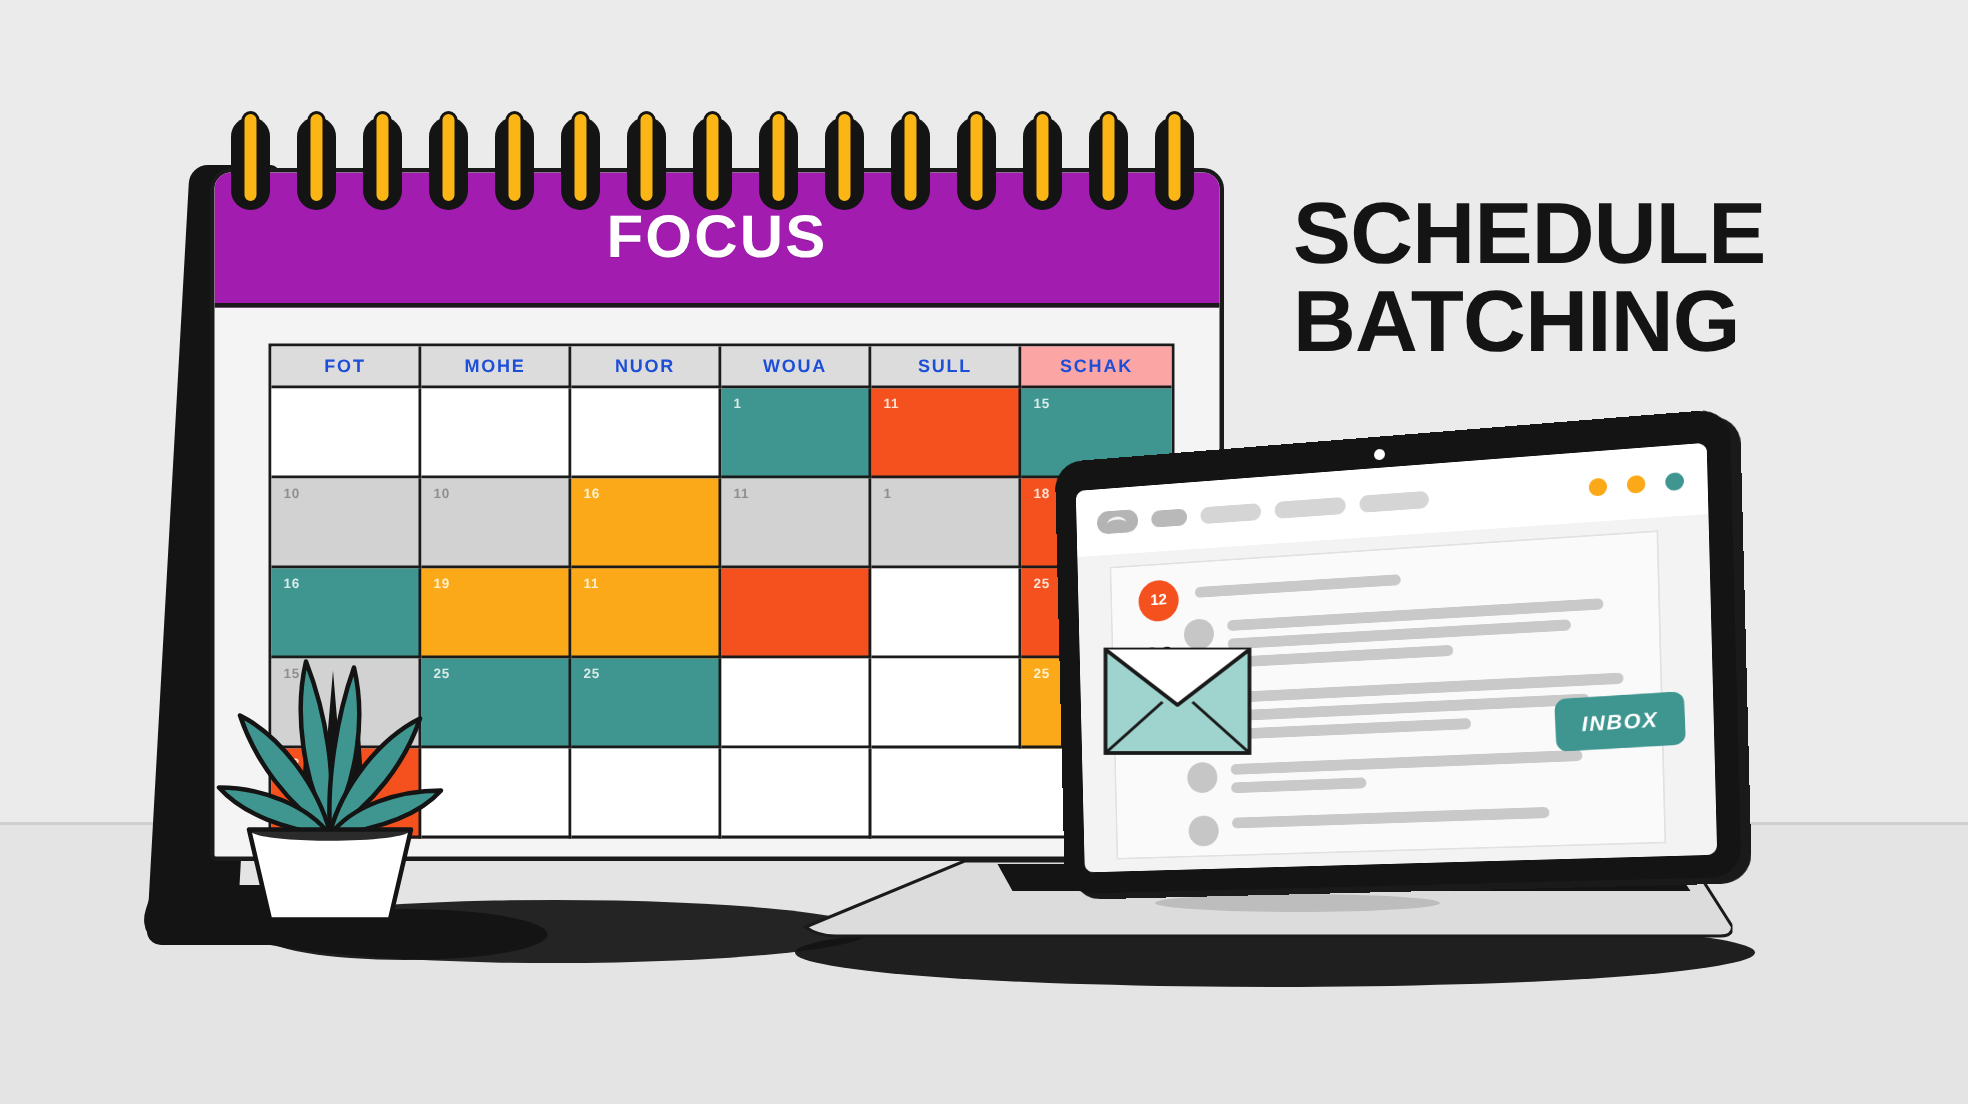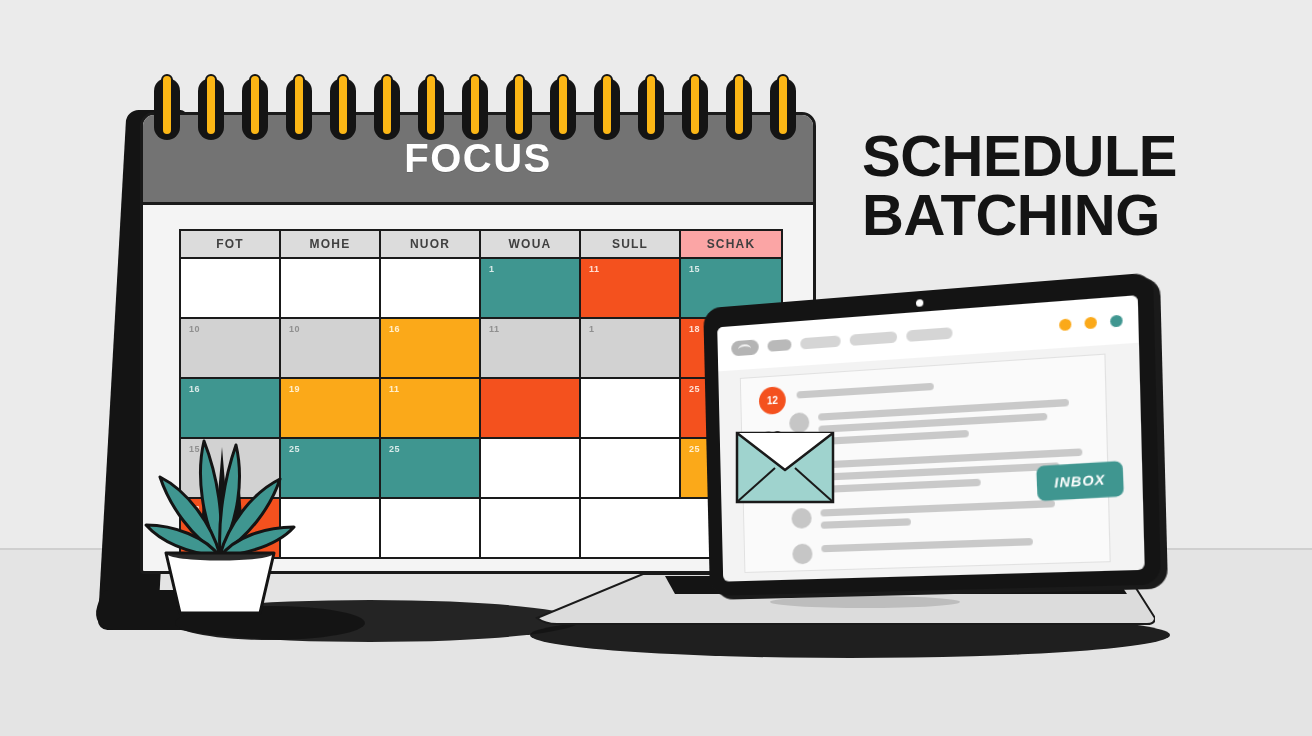--- a/index.html
+++ b/index.html
@@ -46,21 +46,21 @@
   .calendar{
     position:absolute;left:140px;top:112px;width:676px;height:462px;
     background:#f4f4f4;
     border:3px solid #1a1a1a;
     border-radius:14px 14px 4px 4px;
     box-sizing:border-box;
     overflow:hidden;
   }
   .cal-header{
     position:absolute;left:0;top:0;width:100%;height:90px;
-    background:#737373;
+    background:#a21caf;
     border-bottom:3px solid #1a1a1a;
     box-sizing:border-box;
     display:flex;align-items:center;justify-content:center;
   }
   .cal-title{
     color:#ffffff;font-size:40px;font-weight:bold;letter-spacing:1.5px;
     font-family:"Liberation Sans", sans-serif;
     text-shadow:0 1px 0 rgba(0,0,0,.12);
   }
 
@@ -78,21 +78,21 @@
   }
 
   
   .grid-wrap{
     position:absolute;left:36px;top:114px;width:604px;height:330px;
     border:2px solid #1a1a1a;box-sizing:border-box;background:#fff;
   }
   .grid{display:grid;grid-template-columns:repeat(6,1fr);width:100%;}
   .dayhead{
     height:28px;display:flex;align-items:center;justify-content:center;
-    font-size:12px;font-weight:bold;letter-spacing:1.2px;color:#404040;
+    font-size:12px;font-weight:bold;letter-spacing:1.2px;color:#1d4ed8;
     background:#dcdcdc;border-right:2px solid #1a1a1a;border-bottom:2px solid #1a1a1a;
     box-sizing:border-box;
   }
   .dayhead:last-child{border-right:none;}
   .cell{
     height:60px;position:relative;
     border-right:2px solid #1a1a1a;border-bottom:2px solid #1a1a1a;
     box-sizing:border-box;padding:5px 8px 0 8px;
     background:#ffffff;
   }

